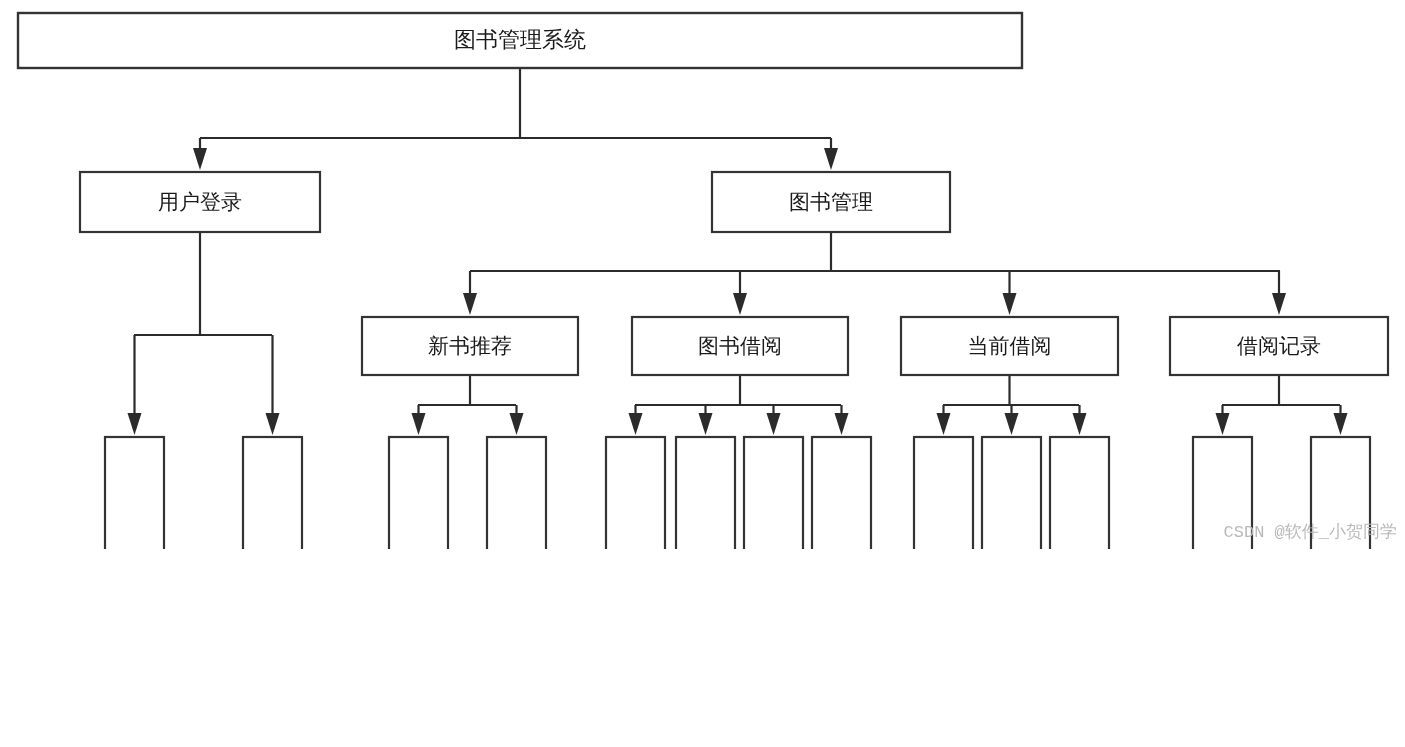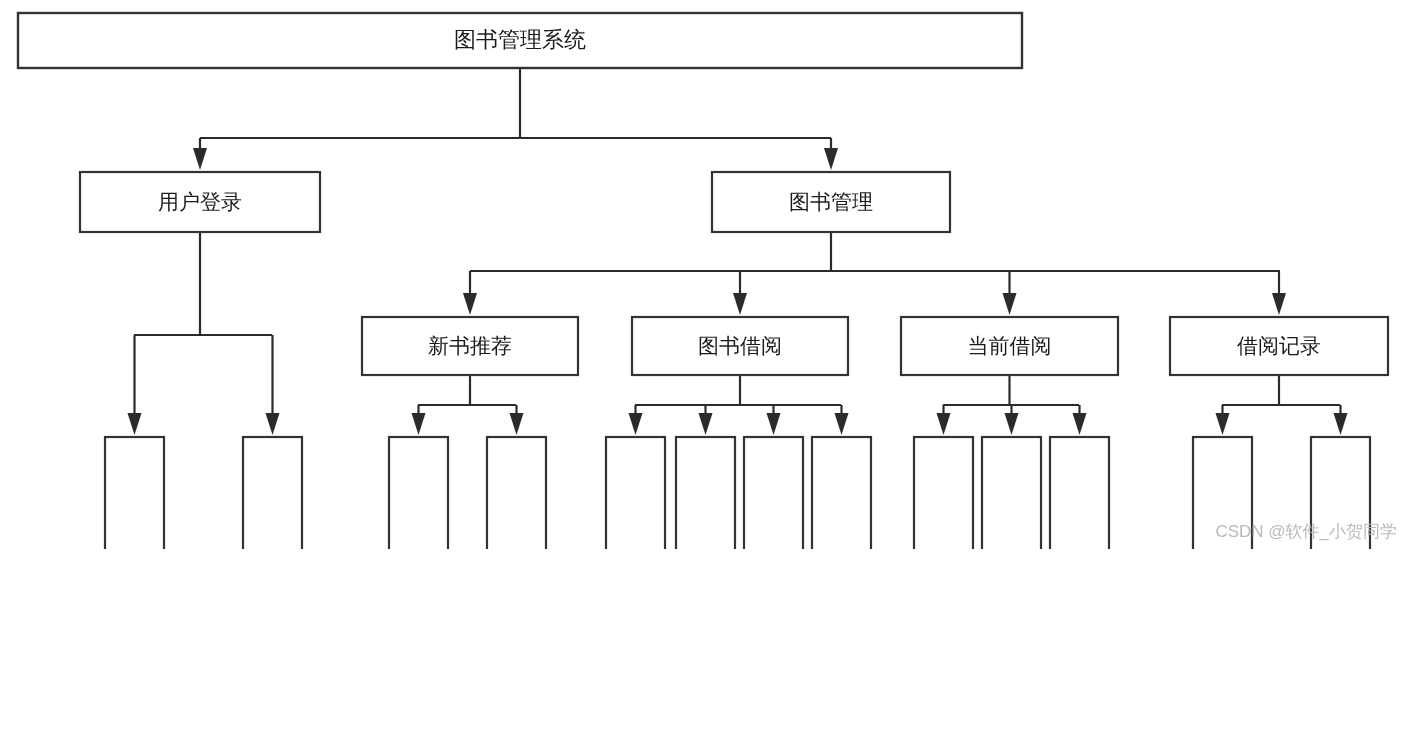--- a/index.html
+++ b/index.html
@@ -69,21 +69,21 @@
     font-size: 21px;
     line-height: 1.08;
     color: #1a1a1a;
     letter-spacing: 1px;
     white-space: nowrap;
   }
   .watermark {
     position: absolute;
     right: 8px;
     bottom: 6px;
-    font-family: Liberation Sans, sans-serif;
+    font-family: Liberation Mono, monospace;
     font-size: 17px;
     color: #b9b9b9;
     white-space: nowrap;
     user-select: none;
   }
 </style>
 </head>
 <body>
 
 <div id="diagram-root">

